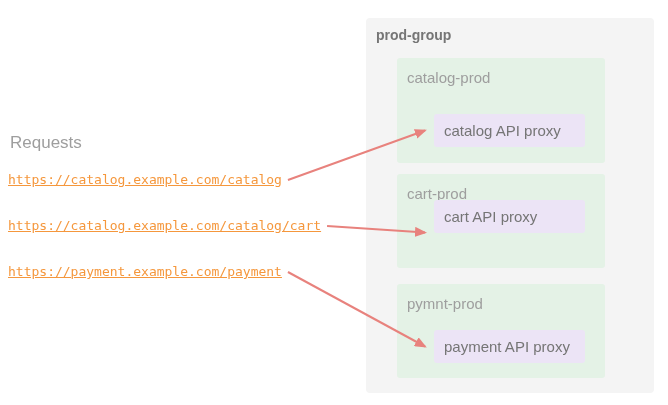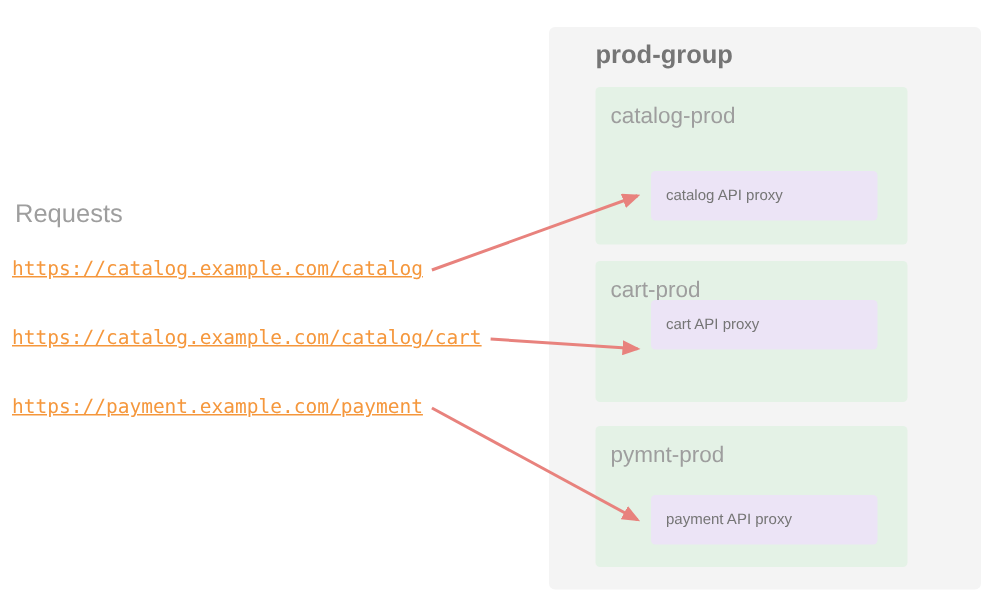--- a/index.html
+++ b/index.html
@@ -39,23 +39,23 @@
     position: absolute;
     left: 366px;
     top: 18px;
     width: 288px;
     height: 375px;
     background: var(--group-bg, #f4f4f4);
     border-radius: 4px;
   }
   .panel-title {
     position: absolute;
-    left: 31px;
+    left: 10px;
     top: 9px;
-    font-size: 17px;
+    font-size: 14px;
     font-weight: bold;
     color: var(--heading-gray, #757575);
   }
 
   .env {
     position: absolute;
     left: 31px;
     width: 208px;
     background: var(--env-bg, #e4f2e6);
     border-radius: 3px;
@@ -82,21 +82,21 @@
     display: flex;
     align-items: center;
     padding-left: 10px;
     box-sizing: border-box;
   }
   .env1 .proxy { top: 56px; }
   .env2 .proxy { top: 26px; }
   .env3 .proxy { top: 46px; }
 
   .proxy span {
-    font-size: 10px;
+    font-size: 15px;
     color: var(--heading-gray, #757575);
     white-space: nowrap;
   }
 
   .connectors {
     position: absolute;
     left: 0;
     top: 0;
     pointer-events: none;
   }

